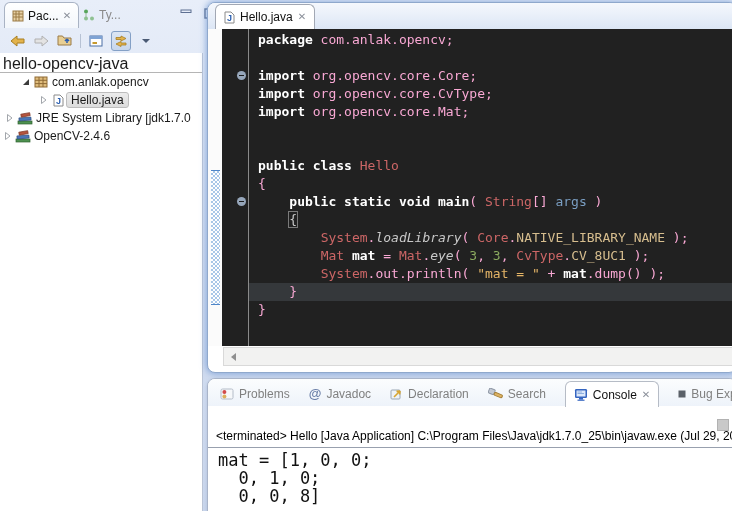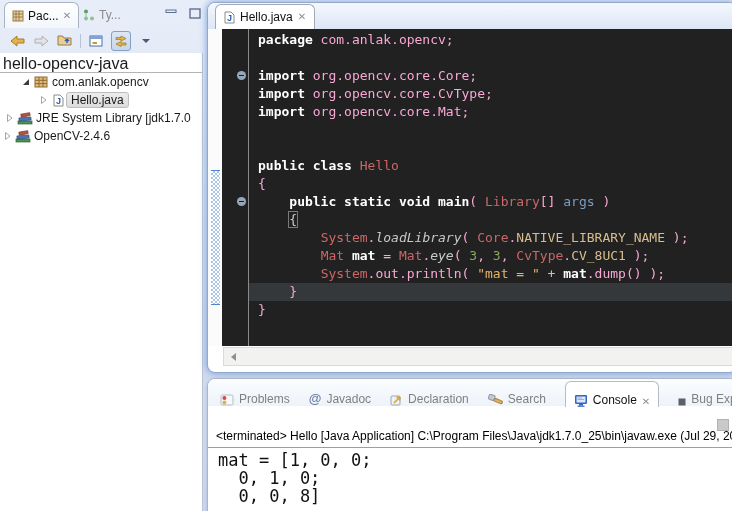--- a/index.html
+++ b/index.html
@@ -2,21 +2,21 @@
 <html><head>
 <meta charset="utf-8">
 <style>
   html,body{margin:0;padding:0;overflow:hidden;}
   body{font-family:"Liberation Sans", sans-serif;}
   #screen{position:relative;width:732px;height:511px;overflow:hidden;
           background:linear-gradient(180deg,#e8eef9 0%,#d6e0f2 45%,#c9d6ec 100%);}
 
   
   .pkg-part{position:absolute;left:0;top:0;width:203px;height:511px;}
-  .pkg-header{position:absolute;left:0;top:0;width:217px;height:28px;}
+  .pkg-header{position:absolute;left:0;top:0;width:217px;height:28px;padding-left:15px;}
   .ptab{position:absolute;top:2px;height:25px;display:flex;align-items:center;gap:4px;
         font-size:12px;padding:0 7px;white-space:nowrap;}
   .ptab.active{left:4px;background:linear-gradient(#ffffff,#f2f6fb);border:1px solid #a9b3c4;
         border-bottom:none;border-radius:6px 6px 0 0;color:#111;}
   .ptab.inactive{left:76px;color:#8a8a8a;align-items:center;}
   .winbtn{position:absolute;top:7px;width:16px;height:13px;display:flex;align-items:center;justify-content:center;}
   .pkg-toolbar{position:absolute;left:0;top:28px;width:203px;height:25px;display:flex;
         align-items:center;justify-content:flex-end;gap:6px;padding-right:48px;box-sizing:border-box;}
   .tbtn{width:18px;height:18px;display:flex;align-items:center;justify-content:center;}
   .tbtn.pressed{background:linear-gradient(#dce6f4,#c7d6ec);border:1px solid #84a0c6;border-radius:3px;}
@@ -72,21 +72,21 @@
         border:1px solid #d9d9d9;box-sizing:border-box;}
   .harrow{position:absolute;left:7px;top:5px;width:0;height:0;
         border-top:4px solid transparent;border-bottom:4px solid transparent;border-right:5px solid #8f8f8f;}
 
   
   .con-part{position:absolute;left:207px;top:378px;width:530px;height:140px;background:#ffffff;
         border:1px solid #a9b4c9;border-radius:8px 8px 0 0;box-sizing:border-box;overflow:hidden;
         box-shadow:0 1px 3px rgba(120,140,180,.35);}
   .ctabs{position:absolute;left:0;top:0;right:0;height:27px;display:flex;align-items:flex-end;
         padding-left:12px;gap:19px;background:linear-gradient(#fbfdfe,#eef3fa);}
-  .ctab{display:flex;align-items:flex-end;gap:5px;font-size:12px;color:#808080;height:24px;white-space:nowrap;}
+  .ctab{display:flex;align-items:center;gap:5px;font-size:12px;color:#808080;height:24px;white-space:nowrap;}
   .ctab.active{background:#ffffff;border:1px solid #b6bcc6;border-bottom:none;border-radius:6px 6px 0 0;
         padding:0 8px;color:#111;margin-bottom:-1px;height:25px;}
   .ctool-frag{position:absolute;right:7px;top:40px;width:10px;height:10px;background:#c9c9c9;border:1px solid #b2b2b2;}
   .cstatus{position:absolute;left:0;right:0;top:50px;padding:0 0 4px 8px;font-size:12px;color:#000;
         white-space:nowrap;overflow:hidden;border-bottom:1px solid #98a0ae;}
   .cout{position:absolute;left:10px;top:72px;font-family:"DejaVu Sans Mono","Liberation Mono",monospace;
         font-size:17px;line-height:18px;color:#111;white-space:pre;}
 
   svg{display:block;}
 </style>
@@ -257,21 +257,21 @@
         <div class="codearea" id="code-lines">
             <div class="code-line"><span class="tk-k">package</span><span class="tk-d"> com.anlak.opencv;</span></div>
             <div class="code-line"></div>
             <div class="code-line"><span class="tk-k">import</span><span class="tk-d"> org.opencv.core.Core;</span></div>
             <div class="code-line"><span class="tk-k">import</span><span class="tk-d"> org.opencv.core.CvType;</span></div>
             <div class="code-line"><span class="tk-k">import</span><span class="tk-d"> org.opencv.core.Mat;</span></div>
             <div class="code-line"></div>
             <div class="code-line"></div>
             <div class="code-line"><span class="tk-k">public class</span><span class="tk-d"> </span><span class="tk-t">Hello</span></div>
             <div class="code-line"><span class="tk-d">{</span></div>
-            <div class="code-line"><span class="tk-d">    </span><span class="tk-k">public static void main</span><span class="tk-d">( </span><span class="tk-t">Library</span><span class="tk-d">[] </span><span class="tk-p">args</span><span class="tk-d"> )</span></div>
+            <div class="code-line"><span class="tk-d">    </span><span class="tk-k">public static void main</span><span class="tk-d">( </span><span class="tk-t">String</span><span class="tk-d">[] </span><span class="tk-p">args</span><span class="tk-d"> )</span></div>
             <div class="code-line"><span class="tk-d">    </span><span class="tk-m">{</span></div>
             <div class="code-line"><span class="tk-d">        </span><span class="tk-t">System</span><span class="tk-d">.</span><span class="tk-i">loadLibrary</span><span class="tk-d">( </span><span class="tk-t">Core</span><span class="tk-d">.</span><span class="tk-c">NATIVE_LIBRARY_NAME</span><span class="tk-d"> );</span></div>
             <div class="code-line"><span class="tk-d">        </span><span class="tk-t">Mat</span><span class="tk-d"> </span><span class="tk-v">mat</span><span class="tk-d"> = </span><span class="tk-t">Mat</span><span class="tk-d">.</span><span class="tk-i">eye</span><span class="tk-d">( </span><span class="tk-n">3</span><span class="tk-d">, </span><span class="tk-n">3</span><span class="tk-d">, </span><span class="tk-t">CvType</span><span class="tk-d">.</span><span class="tk-c">CV_8UC1</span><span class="tk-d"> );</span></div>
             <div class="code-line"><span class="tk-d">        </span><span class="tk-t">System</span><span class="tk-d">.out.println( </span><span class="tk-s">"mat = "</span><span class="tk-d"> + </span><span class="tk-v">mat</span><span class="tk-d">.dump() );</span></div>
             <div class="code-line cur"><span class="tk-d">    }</span></div>
             <div class="code-line"><span class="tk-d">}</span></div>
           </div>
       </div>
     </div>
     <div class="hscroll">

